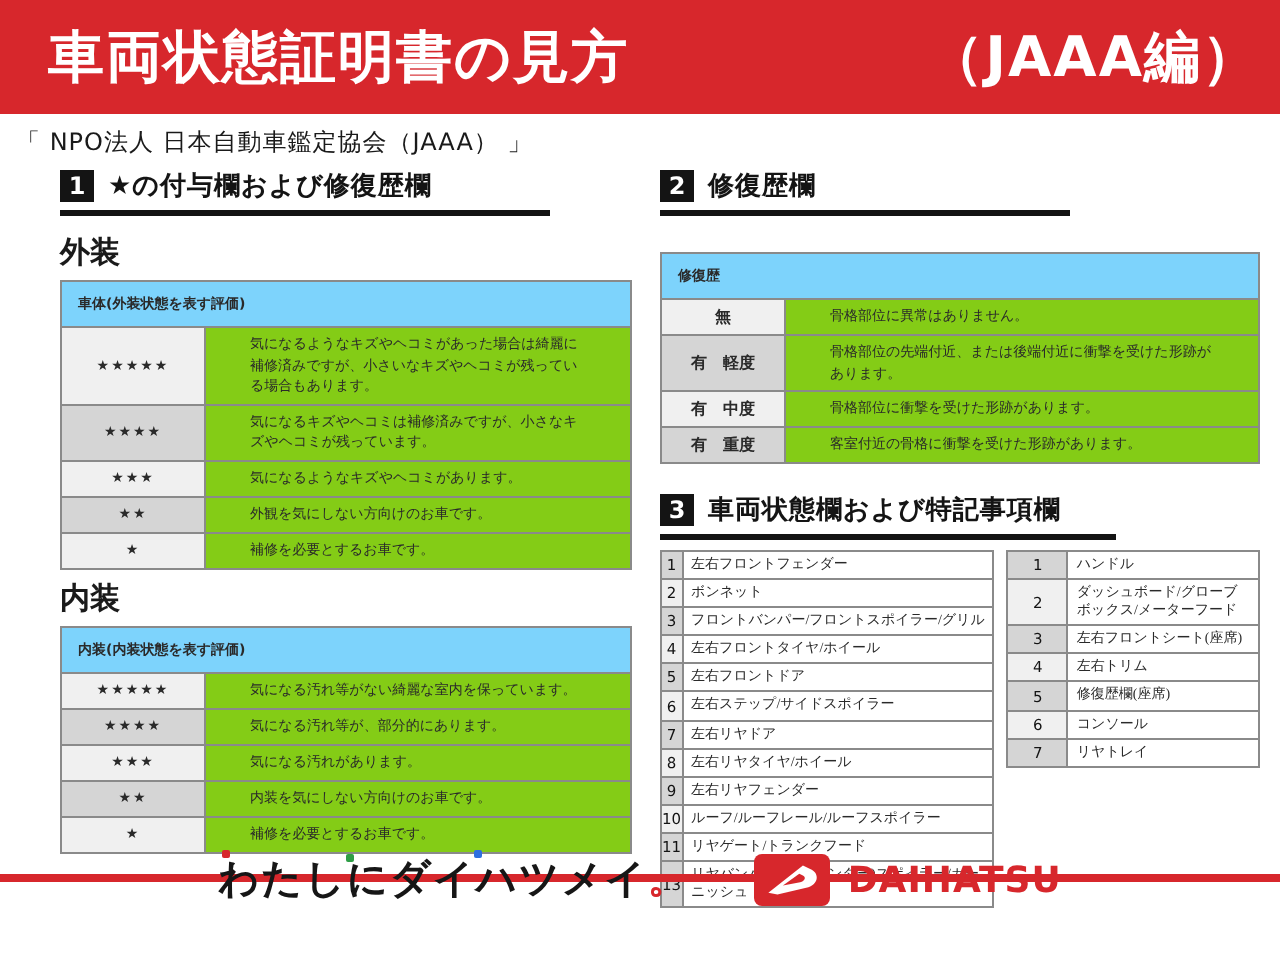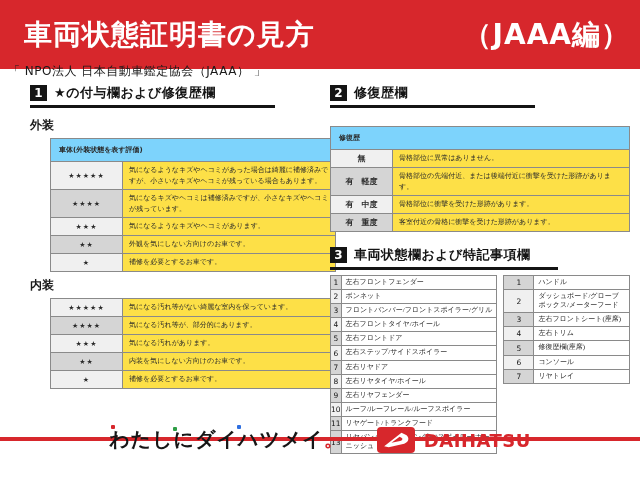--- a/index.html
+++ b/index.html
@@ -1,48 +1,48 @@
 <!DOCTYPE html>
 <html><head>
 <meta charset="utf-8">
 <style>
   * { margin:0; padding:0; box-sizing:border-box; }
   body { background:#888; font-family:"DejaVu Sans","Liberation Sans",sans-serif; }
   .page { position:relative; width:640px; height:480px; background:#ffffff; overflow:hidden; color:#222; }
 
   
-  .banner { position:absolute; top:0; left:0; width:640px; height:69px; background:#d7272c;
+  .banner { position:absolute; top:0; left:0; width:640px; height:57px; background:#d7272c;
             display:flex; align-items:center; justify-content:space-between; padding:0 10px 0 24px;text-align:center; }
   .banner-title, .banner-edition { color:#fff; font-weight:bold; font-size:28px; letter-spacing:1px; white-space:nowrap; }
 
   .subtitle { position:absolute; top:63px; left:8px; font-size:12px; color:#1a1a1a; letter-spacing:0.5px; }
 
   
   .col-left  { position:absolute; left:30px;  top:84px; width:286px; }
   .col-right { position:absolute; left:330px; top:84px; width:300px; }
 
   
   .sec-head { display:flex; align-items:center; gap:7px; border-bottom:3px solid #141414; padding-bottom:3px; }
   .sec-head.w1 { width:245px; } .sec-head.w2 { width:205px; } .sec-head.w3 { width:228px; margin-top:14px; }
   .sec-num { background:#141414; color:#fff; font-weight:bold; font-size:12px; min-width:17px; height:16px;
              display:flex; align-items:center; justify-content:center; }
   .sec-title { font-weight:bold; font-size:13px; color:#141414; white-space:nowrap; letter-spacing:0.5px; }
 
-  .group-label { font-weight:bold; font-size:12px; color:#1a1a1a; margin:9px 0 4px 0; }
+  .group-label { font-weight:bold; font-size:15px; color:#1a1a1a; margin:9px 0 4px 0; }
 
   
   table { border-collapse:collapse; }
-  .rate-table { width:286px;margin-left:20px; }
+  .rate-table { width:286px; }
   .repair-table { width:300px; margin-top:18px; }
   .rate-table td, .repair-table td { border:1px solid #8a8a8a; font-size:7px; color:#2a2a2a; }
   .thead-cell { background:#7dd3fc; font-weight:bold; font-size:8px; padding:6px 8px; height:19px; }
   .label-cell { text-align:center; vertical-align:middle; width:72px; font-size:10px; letter-spacing:1px;
                 color:#141414; font-weight:bold; }
   .repair-table .label-cell { width:62px; font-size:8px; letter-spacing:0; }
-  .desc-cell { background:#fde047; padding:3px 6px; line-height:1.5; }
+  .desc-cell { background:#84cc16; padding:3px 22px; line-height:1.5; }
   .rate-table tr, .repair-table tr { height:18px; }
   .shade-light { background:#f0f0f0; }
   .shade-gray  { background:#d5d5d5; }
 
   
   .cond-wrap { display:flex; gap:6px; margin-top:5px; align-items:flex-start; }
   .cond-table td { border:1px solid #8a8a8a; font-size:7px; color:#2a2a2a; }
   .cond-a { width:137px; } .cond-b { width:158px; }
   .cond-table .no-cell { width:30px; text-align:center; vertical-align:middle; font-size:7.5px; color:#141414; }
   .cond-table .part-cell { background:#fff; padding:2px 4px; line-height:1.3; overflow:hidden;font-family:Liberation Serif, serif; }
@@ -110,20 +110,23 @@
         <td class="label-cell shade-light">★</td>
         <td class="desc-cell">補修を必要とするお車です。</td>
       </tr>
     </tbody>
       </table>
 
     <div class="group-label" style="margin-top:5px;">内装</div>
 
     <table class="rate-table">
       <tbody>
+          <tr>
+        <td colspan="2" class="thead-cell">内装(内装状態を表す評価)</td>
+      </tr>
       <tr>
         <td class="label-cell shade-light">★★★★★</td>
         <td class="desc-cell">気になる汚れ等がない綺麗な室内を保っています。</td>
       </tr>
       <tr>
         <td class="label-cell shade-gray">★★★★</td>
         <td class="desc-cell">気になる汚れ等が、部分的にあります。</td>
       </tr>
       <tr>
         <td class="label-cell shade-light">★★★</td>

